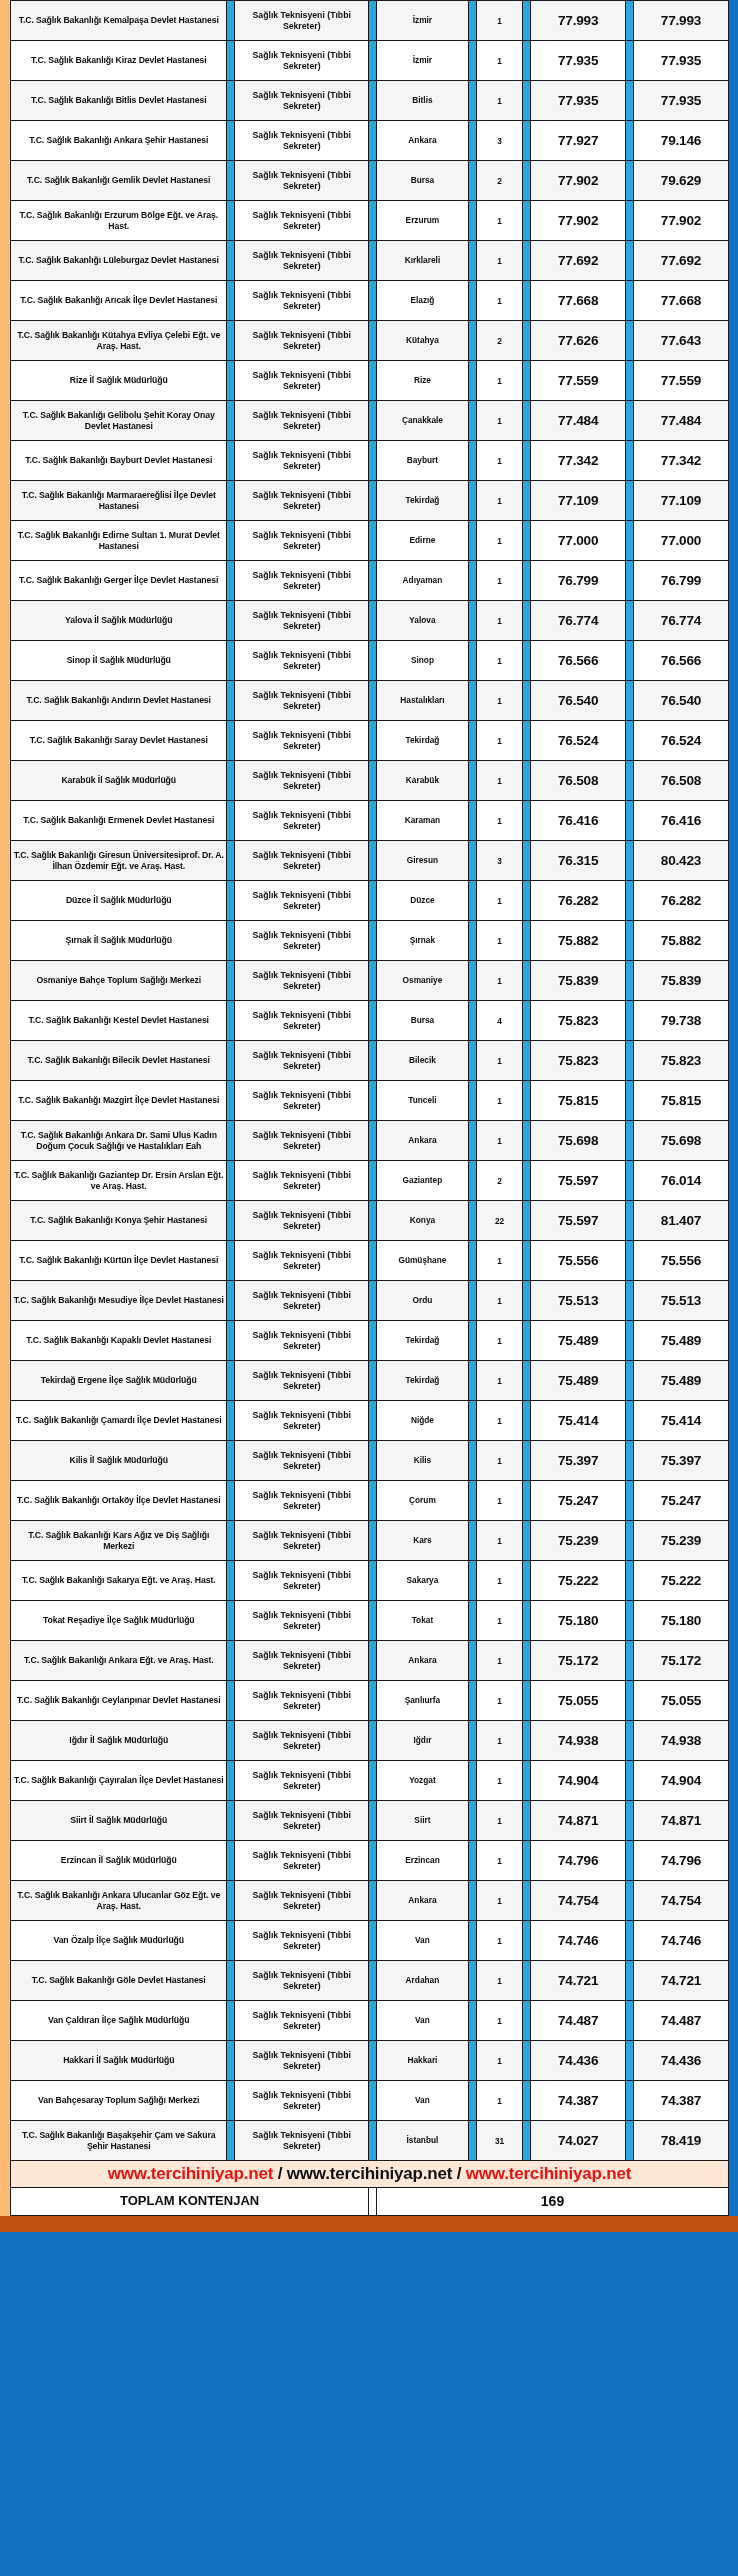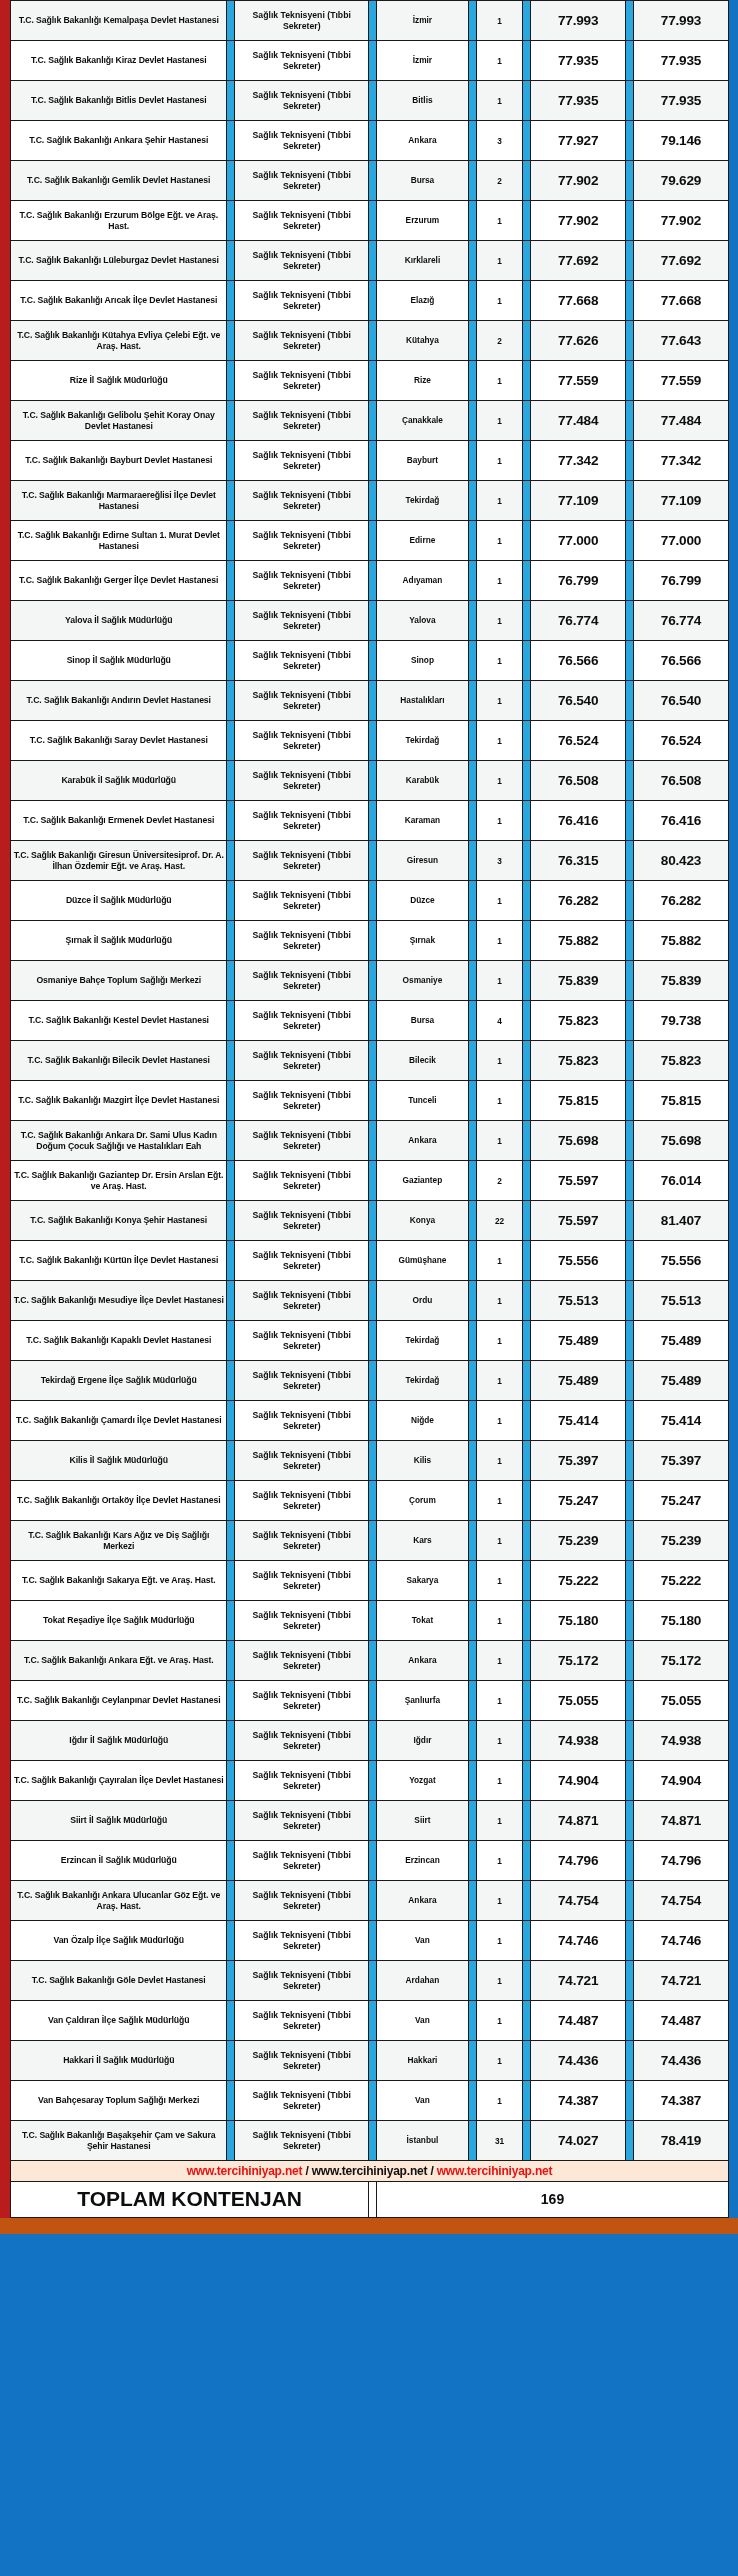--- a/index.html
+++ b/index.html
@@ -9,21 +9,21 @@
     background: #1272c4;
   }
   body {
     width: 739px;
     font-family: "Liberation Sans", "DejaVu Sans", sans-serif;
     -webkit-font-smoothing: antialiased;
   }
   .page {
     width: 646px;
     box-sizing: border-box;
-    background: #b91c1c;
+    background: #fdba74;
     padding: 0 10px 0 10px;
     position: relative;
   }
   .bottom-bar {
     width: 739px;
     height: 15.7px;
     background: #c25412;
     position: absolute;
     left: 0;
     bottom: 0;
@@ -87,33 +87,33 @@
   td.puan {
     font-size: 13.6px;
     letter-spacing: -0.2px;
   }
   tr.data-row { height: 40px; }
 
   
   tr.site-row td {
     background: #fde8d8 !important;
     color: #111111;
-    font-size: 12px;
+    font-size: 17px;
     font-weight: bold;
     padding: 2.5px 0 3.3px 0;
     letter-spacing: -0.2px;
   }
   .site-red { color: #e8120f; }
   .site-dark { color: #111111; }
   tr.total-row td {
     background: #ffffff !important;
     padding: 5px 0 6.6px 0;
   }
   td.total-label {
-    font-size: 21px;
+    font-size: 13px;
     font-weight: bold;
     letter-spacing: 0px;
   }
   td.total-value {
     font-size: 14px;
     font-weight: bold;
   }
   .spacer-bottom { height: 15.7px; }
 </style>
 </head>

